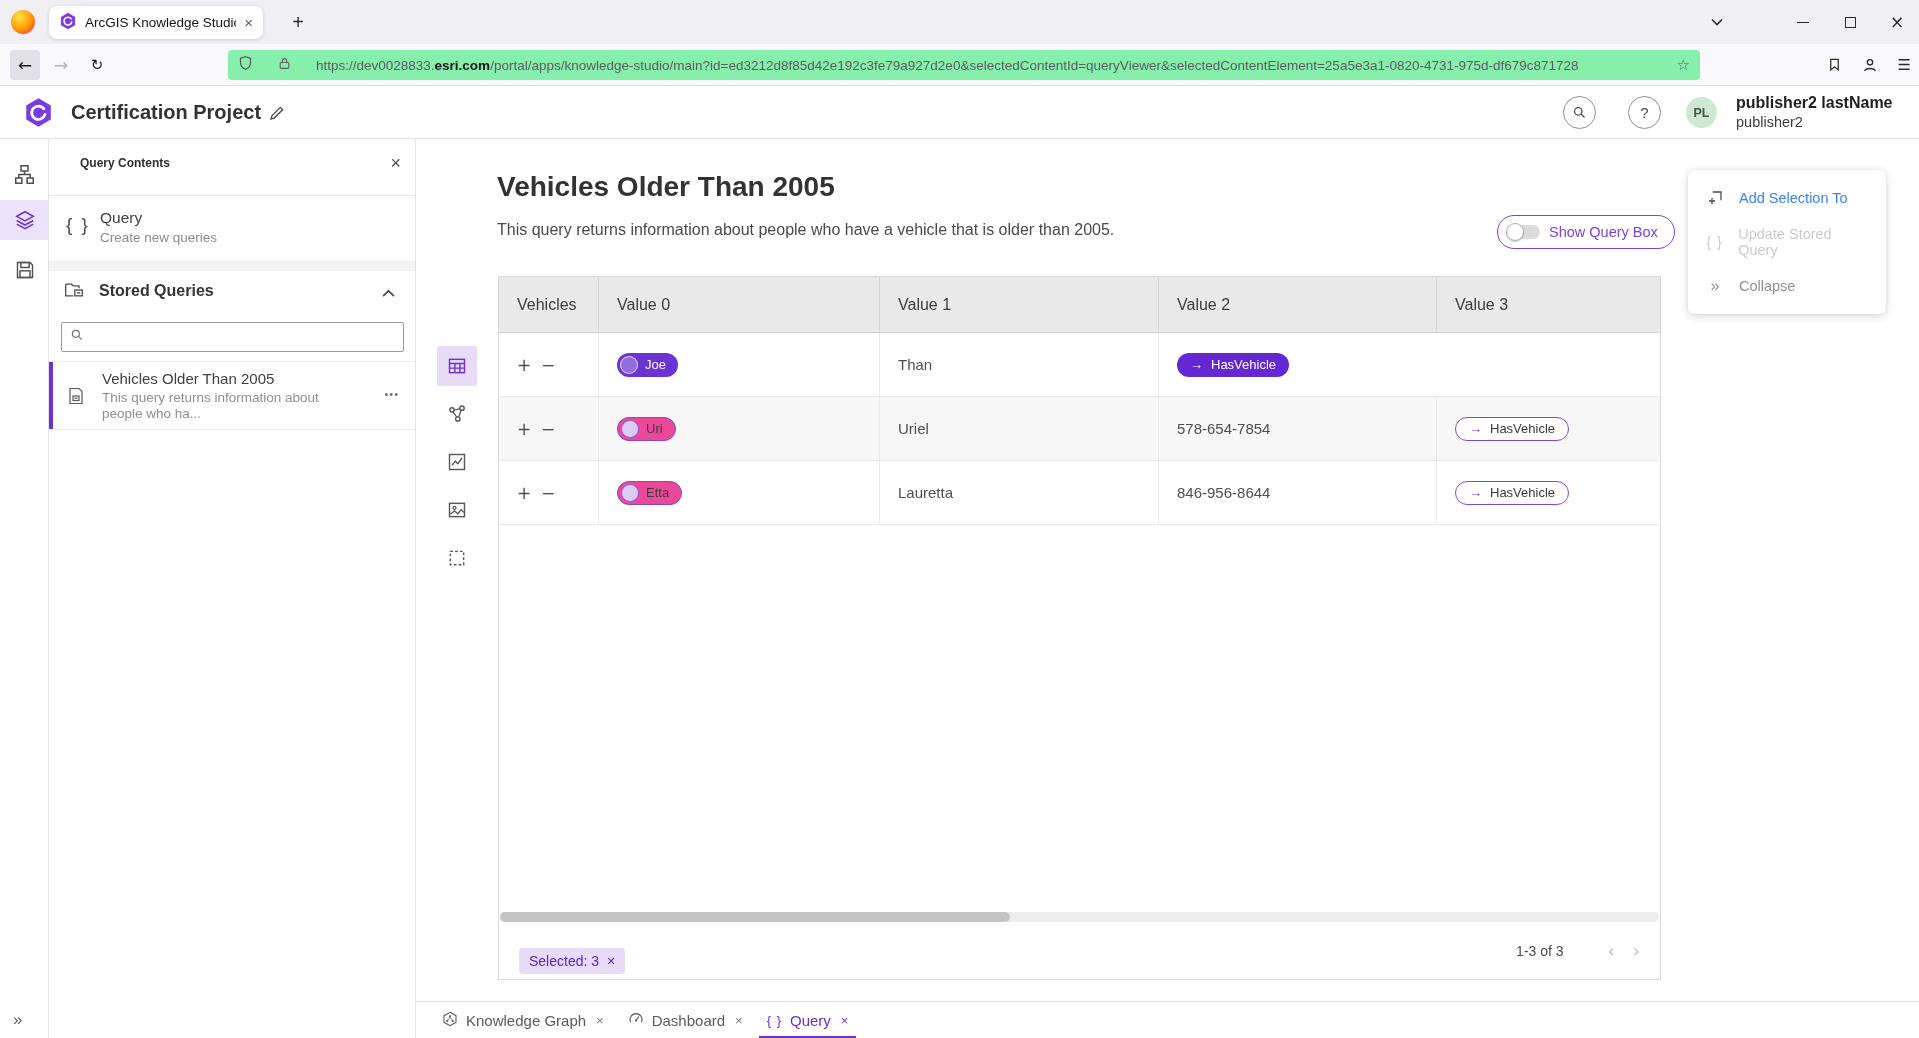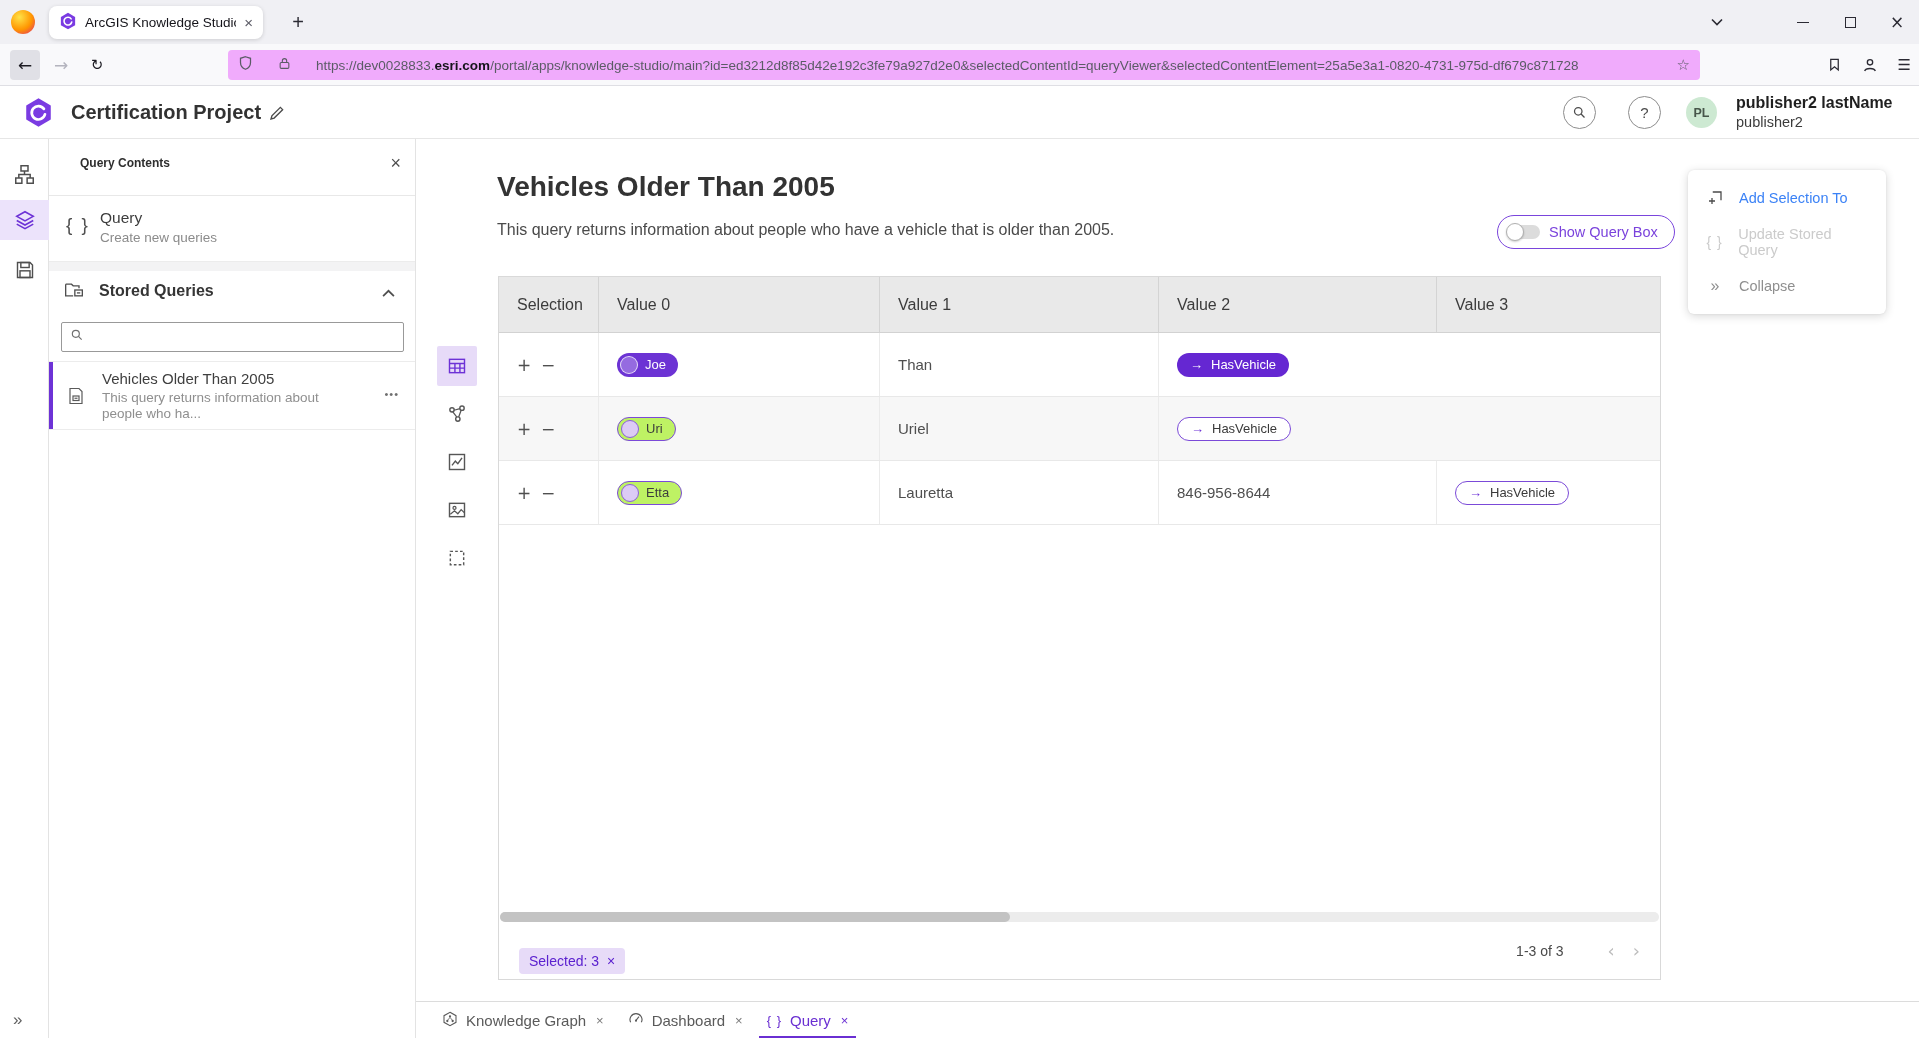--- a/index.html
+++ b/index.html
@@ -25,21 +25,21 @@
   .wc-max i { display:block; width:11px; height:11px; border:1.6px solid #2b2a33; }
   .wc-close { left:1880px; font-size:17px; color:#2b2a33; font-family:"DejaVu Sans", sans-serif; }
 
   
   .navbar { position:absolute; left:0; top:44px; width:100%; height:42px; background:#f9f9fb; border-bottom:1px solid #dfdfe4; }
   .navbtn { position:absolute; top:6px; width:30px; height:30px; border-radius:4px; display:flex; align-items:center;
             justify-content:center; font-size:17px; cursor:pointer; font-family:"DejaVu Sans", sans-serif; }
   .nb-back { left:10px; background:#e0e0e6; color:#1c1b22; }
   .nb-fwd  { left:46px; color:#b4b4be; }
   .nb-rel  { left:82px; color:#1c1b22; font-size:15px; }
-  .urlbar { position:absolute; left:228px; top:6px; width:1472px; height:30px; background:#f0abfc; border-radius:4px;
+  .urlbar { position:absolute; left:228px; top:6px; width:1472px; height:30px; background:#86efac; border-radius:4px;
             display:flex; align-items:center; padding:0 10px; gap:25px; cursor:text; }
   .urltext { flex:1; font-size:13.5px; white-space:nowrap; overflow:hidden; color:#5b5b66; }
   .urltext .dom { color:#15141a; font-weight:bold; }
   .url-star { font-size:15px; color:#5b5b66; cursor:pointer; font-family:"DejaVu Sans", sans-serif; }
   .nav-right { position:absolute; right:8px; top:6px; height:30px; display:flex; align-items:center; gap:20px; }
   .nav-right .ni { cursor:pointer; display:flex; align-items:center; color:#2b2a33; }
   .ni-menu { font-size:15px; font-family:"DejaVu Sans", sans-serif; }
 
   
   .appheader { position:absolute; left:0; top:86px; width:100%; height:53px; background:#fff; border-bottom:1px solid #e6e6e6; }
@@ -118,21 +118,21 @@
   .c-sel { width:100px; flex:none; }
   .c0 { width:281px; flex:none; }
   .c1 { width:279px; flex:none; }
   .c2 { width:278px; flex:none; }
   .c3 { flex:1; }
   .op { width:24px; font-size:17px; color:#4f4f4f; cursor:pointer; text-align:left; font-family:"DejaVu Sans", sans-serif; }
   .epill { display:inline-flex; align-items:center; height:24px; border-radius:12px; padding:0 12px 0 3px; gap:7px;
            font-size:13px; cursor:pointer; }
   .epill.solid { background:#6c33d4; color:#fff; }
   .epill.solid .ecirc { width:18px; height:18px; border-radius:50%; background:rgba(255,255,255,.28); border:1.5px solid rgba(255,255,255,.75); }
-  .epill.outline { background:#bef264; border:1px solid #7b4ad8; color:#3d3d3d; }
+  .epill.outline { background:#ec4899; border:1px solid #7b4ad8; color:#3d3d3d; }
   .epill.outline .ecirc { width:18px; height:18px; border-radius:50%; background:#dccbf5; border:1.5px solid #8a5fd8; }
   .rpill { display:inline-flex; align-items:center; height:24px; border-radius:12px; padding:0 13px; gap:8px;
            font-size:13px; cursor:pointer; }
   .rpill.solid { background:#6527d2; color:#fff; }
   .rpill.solid .arr { color:#fff; }
   .rpill.outline { background:#fff; border:1px solid #7b4ad8; color:#3a3a3a; }
   .rpill.outline .arr { color:#6d32d6; }
   .tfill { flex:1; }
   .hscroll { height:10px; margin:0 1px; background:#ececec; border-radius:5px; flex:none; }
   .hscroll .thumb { width:44%; height:10px; background:#c3c3c3; border-radius:5px; cursor:pointer; }
@@ -380,21 +380,21 @@
     <div class="sqb-pill">
       <span class="toggle">
           <span class="track"></span>
           <span class="knob"></span>
         </span>
       <span class="label">Show Query Box</span>
     </div>
 
     <div class="results">
       <div class="thead">
-        <div class="th c-sel">Selection</div>
+        <div class="th c-sel">Vehicles</div>
         <div class="th c0">Value 0</div>
         <div class="th c1">Value 1</div>
         <div class="th c2">Value 2</div>
         <div class="th c3">Value 3</div>
       </div>
 
       <div class="trow">
         <div class="td c-sel">
           <span class="op">+</span>
           <span class="op">−</span>
@@ -419,20 +419,21 @@
           <span class="op">+</span>
           <span class="op">−</span>
         </div>
         <div class="td c0">
             <span class="epill outline">
               <span class="ecirc"></span>
               <span>Uri</span>
             </span>
           </div>
         <div class="td c1">Uriel</div>
+        <div class="td c2">578-654-7854</div>
         <div class="td c3">
             <span class="rpill outline">
               <span class="arr">→</span>
               <span>HasVehicle</span>
             </span>
           </div>
       </div>
 
       <div class="trow">
         <div class="td c-sel">

